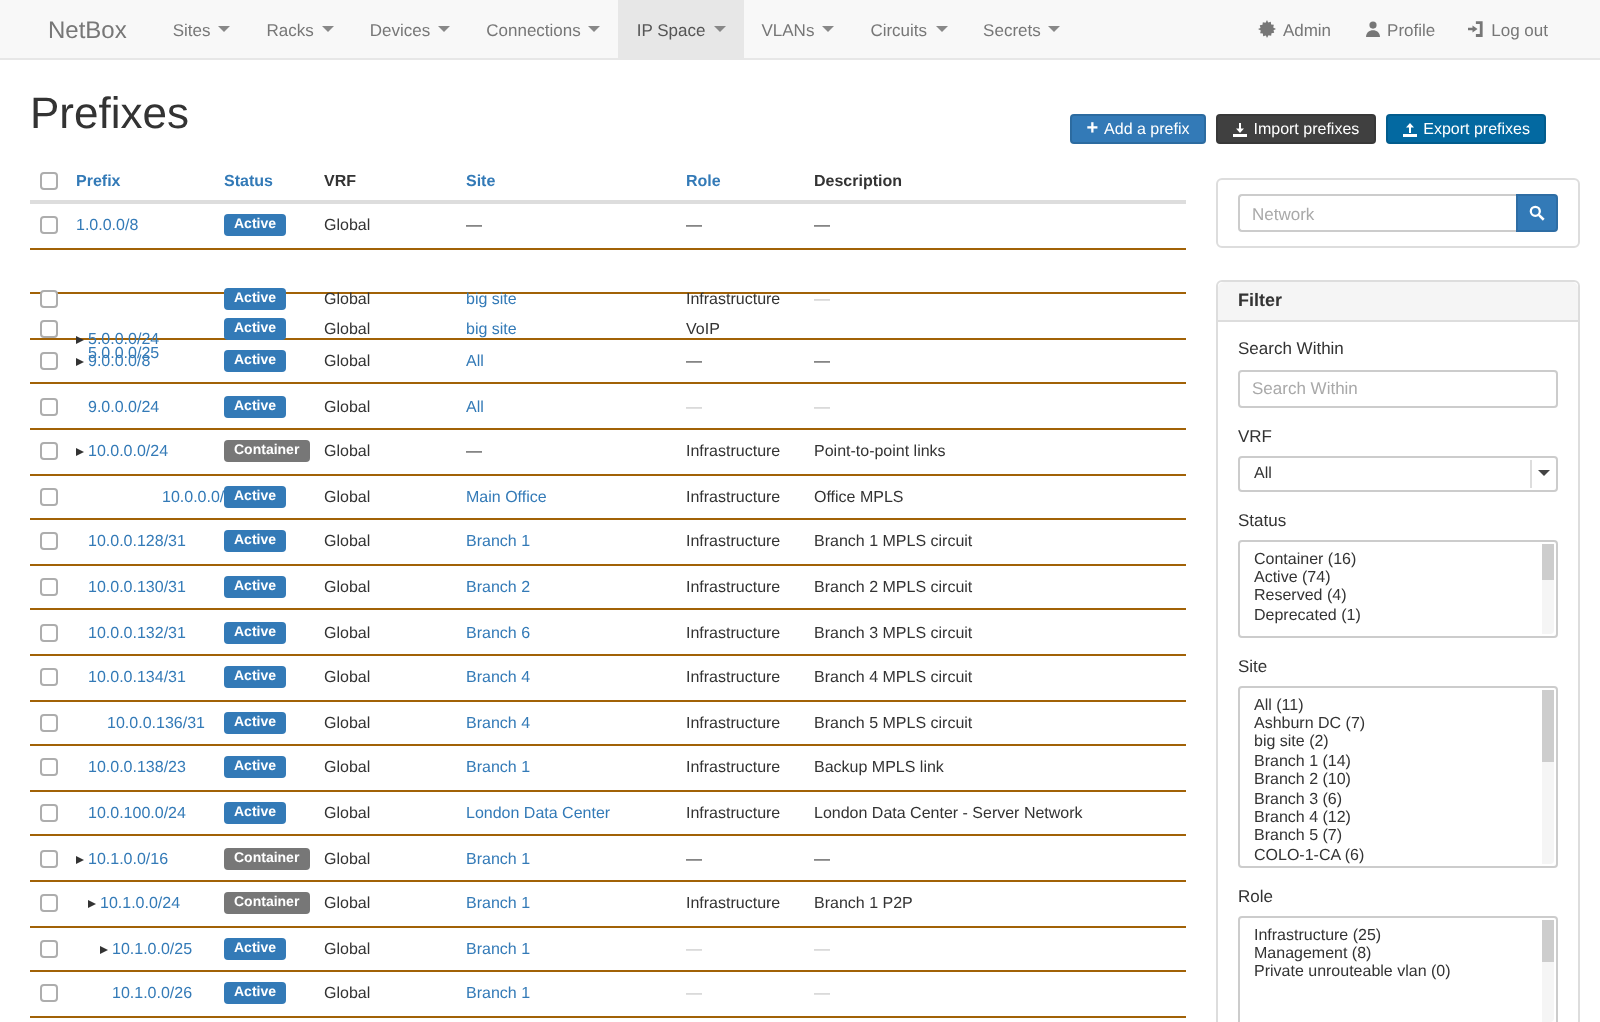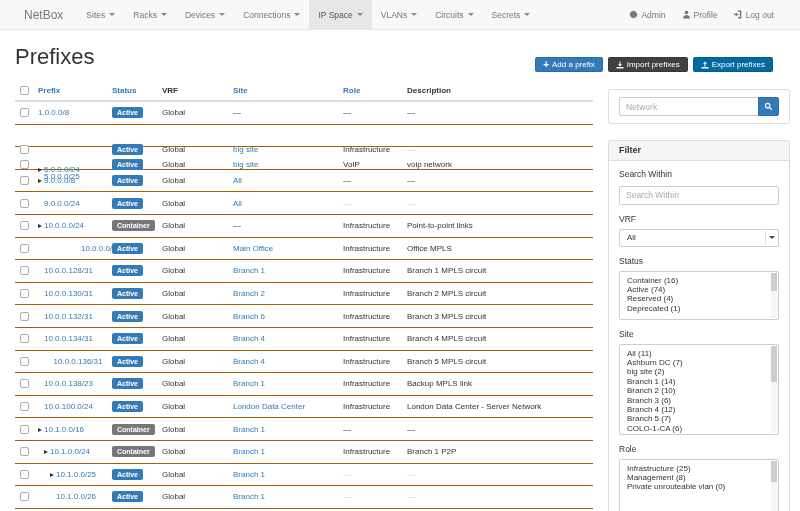--- a/index.html
+++ b/index.html
@@ -206,21 +206,20 @@
           </div>
           <div class="tbl-row">
             <div>
               <input class="cb" type="checkbox" style="">
             </div>
             <div class="prefix-cell" style="padding-left: 6px; margin-top: 25px;"><a class="lnk">5.0.0.0/25</a></div>
             <div><span class="badge" style="background: rgb(51, 122, 183);">Active</span></div>
             <div>Global</div>
             <div><a class="lnk">big site</a></div>
             <div>VoIP</div>
-            <div>voip network</div>
           </div>
           <div class="tbl-row">
             <div>
               <input class="cb" type="checkbox" style="">
             </div>
             <div class="prefix-cell" style="padding-left: 0px;"><span class="tree-caret"></span><a class="lnk">9.0.0.0/8</a></div>
             <div><span class="badge" style="background: rgb(51, 122, 183);">Active</span></div>
             <div>Global</div>
             <div><a class="lnk">All</a></div>
             <div><span class="dash">—</span></div>

